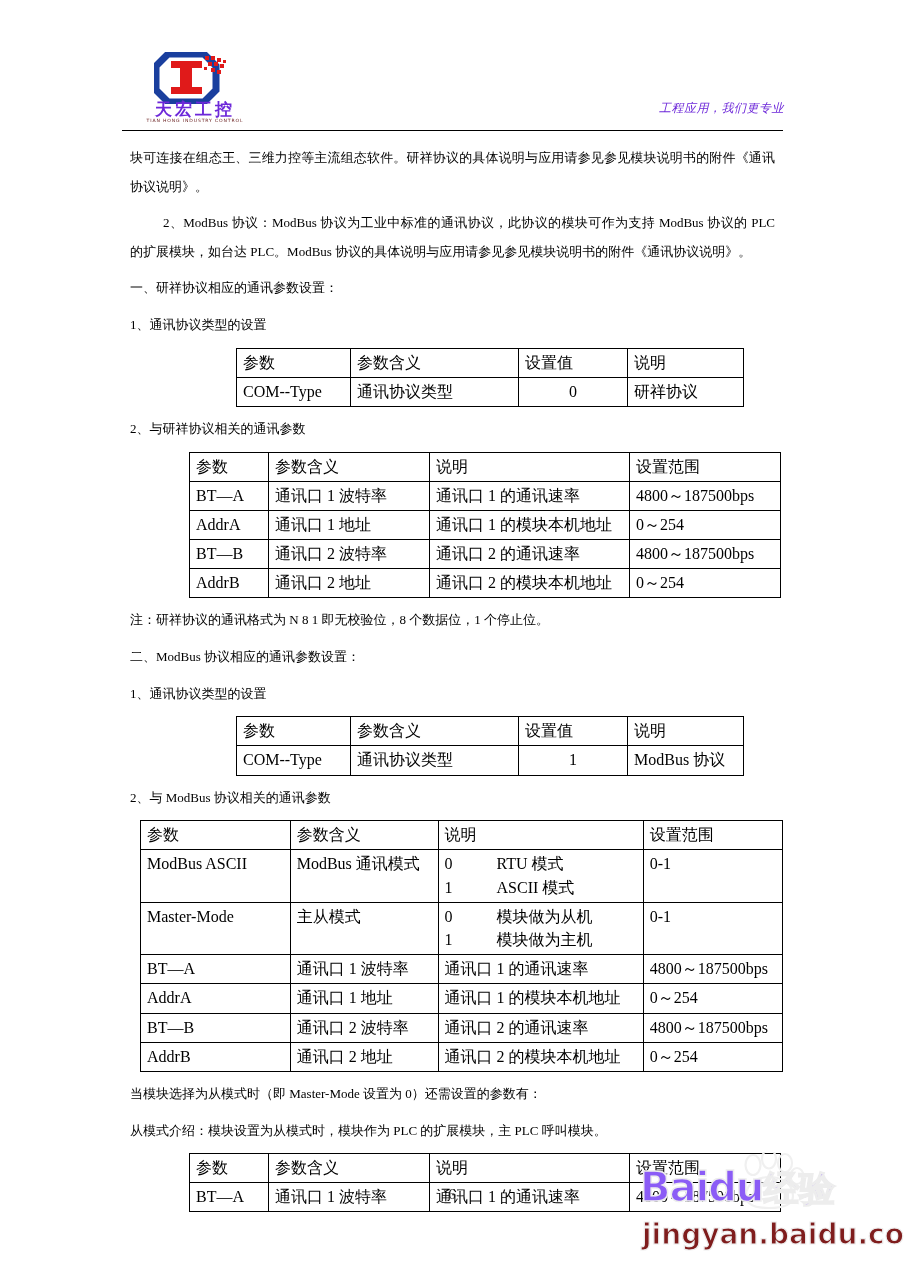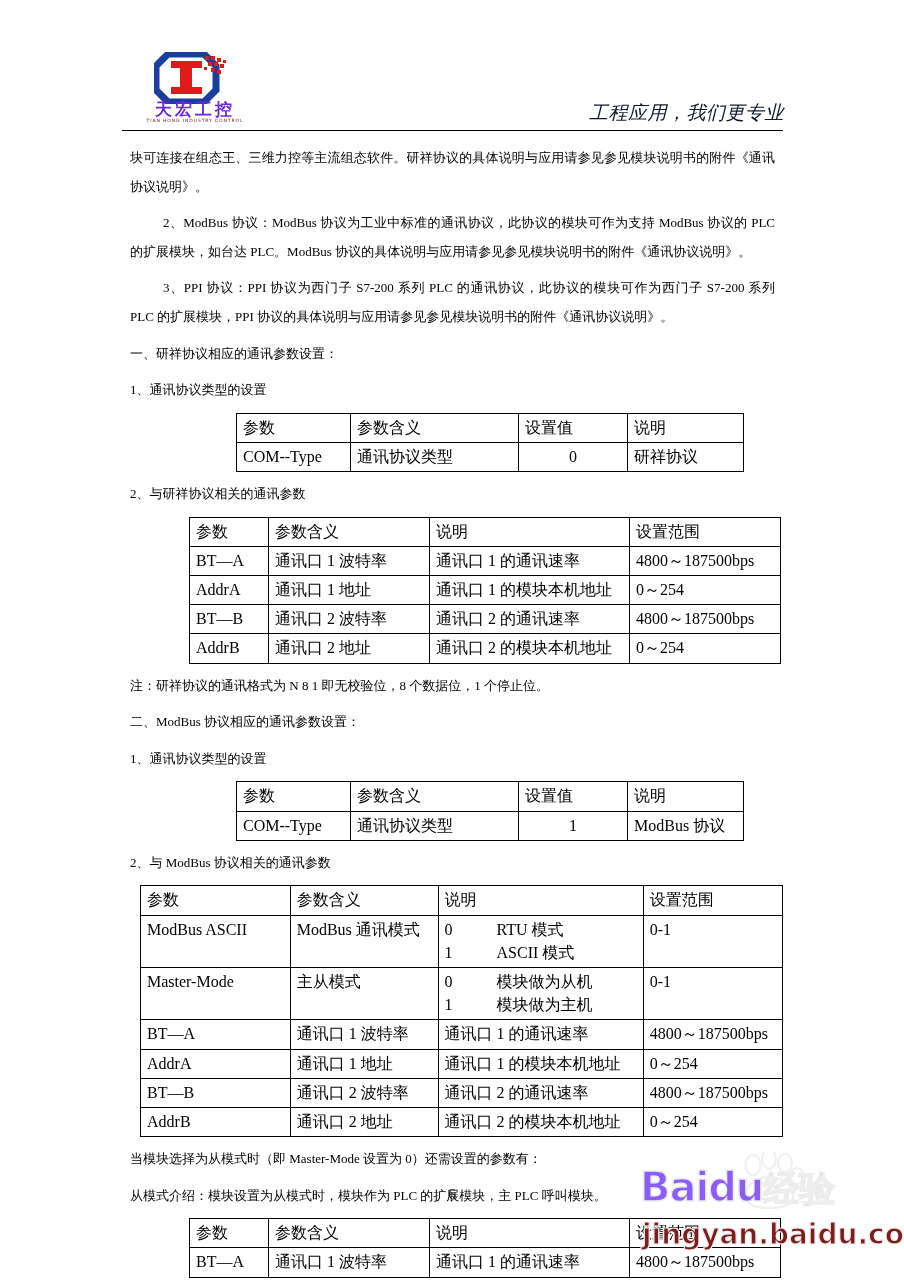--- a/index.html
+++ b/index.html
@@ -65,23 +65,23 @@
     letter-spacing: 0.8px;
     color: #6a2020;
     transform: scaleX(1.05);
   }
   .header-slogan {
     position: absolute;
     right: 0px;
     top: 48px;
     font-family: "Liberation Serif", serif;
     font-style: italic;
-    font-size: 19px;
+    font-size: 12px;
     letter-spacing: 0.5px;
-    color: #0f172a;
+    color: #6d28d9;
   }
   .header-rule {
     position: absolute;
     left: 122px;
     top: 130px;
     width: 661px;
     border-top: 1.6px solid #000;
   }
 
   
@@ -243,21 +243,20 @@
     <div class="header-slogan">工程应用，我们更专业</div>
   </div>
   <div class="header-rule"></div>
 
   <div class="content">
 
     <p class="para">块可连接在组态王、三维力控等主流组态软件。研祥协议的具体说明与应用请参见参见模块说明书的附件《通讯协议说明》。</p>
 
     <p class="para indent2">2、ModBus 协议：ModBus 协议为工业中标准的通讯协议，此协议的模块可作为支持 ModBus 协议的 PLC 的扩展模块，如台达 PLC。ModBus 协议的具体说明与应用请参见参见模块说明书的附件《通讯协议说明》。</p>
 
-    <p class="para indent2">3、PPI 协议：PPI 协议为西门子 S7-200 系列 PLC 的通讯协议，此协议的模块可作为西门子 S7-200 系列 PLC 的扩展模块，PPI 协议的具体说明与应用请参见参见模块说明书的附件《通讯协议说明》。</p>
 
     <p class="para lvl1">一、研祥协议相应的通讯参数设置：</p>
 
     <p class="para lvl2">1、通讯协议类型的设置</p>
 
     <div class="tblwrap">
       <table class="doc t-type">
         <tbody>
           <tr>
             <td class="c0">参数</td>

